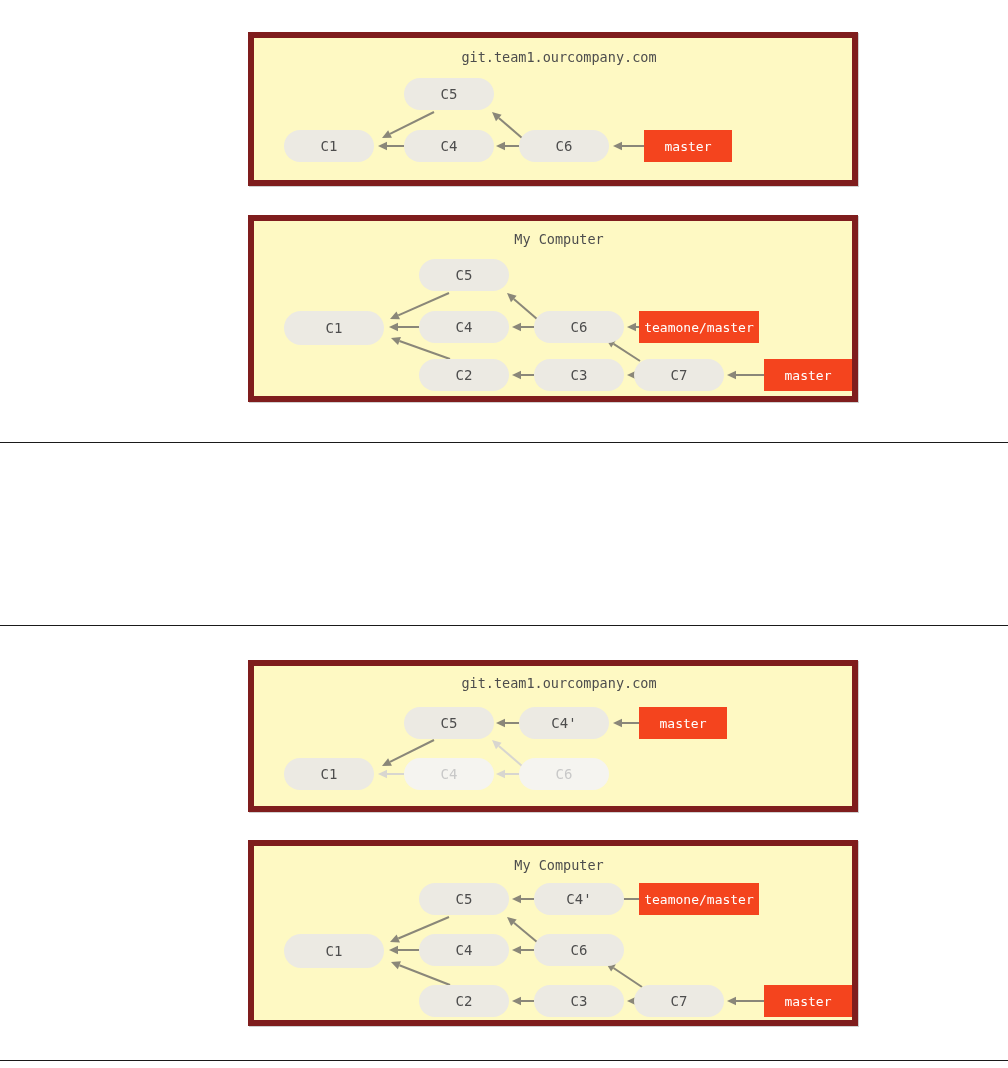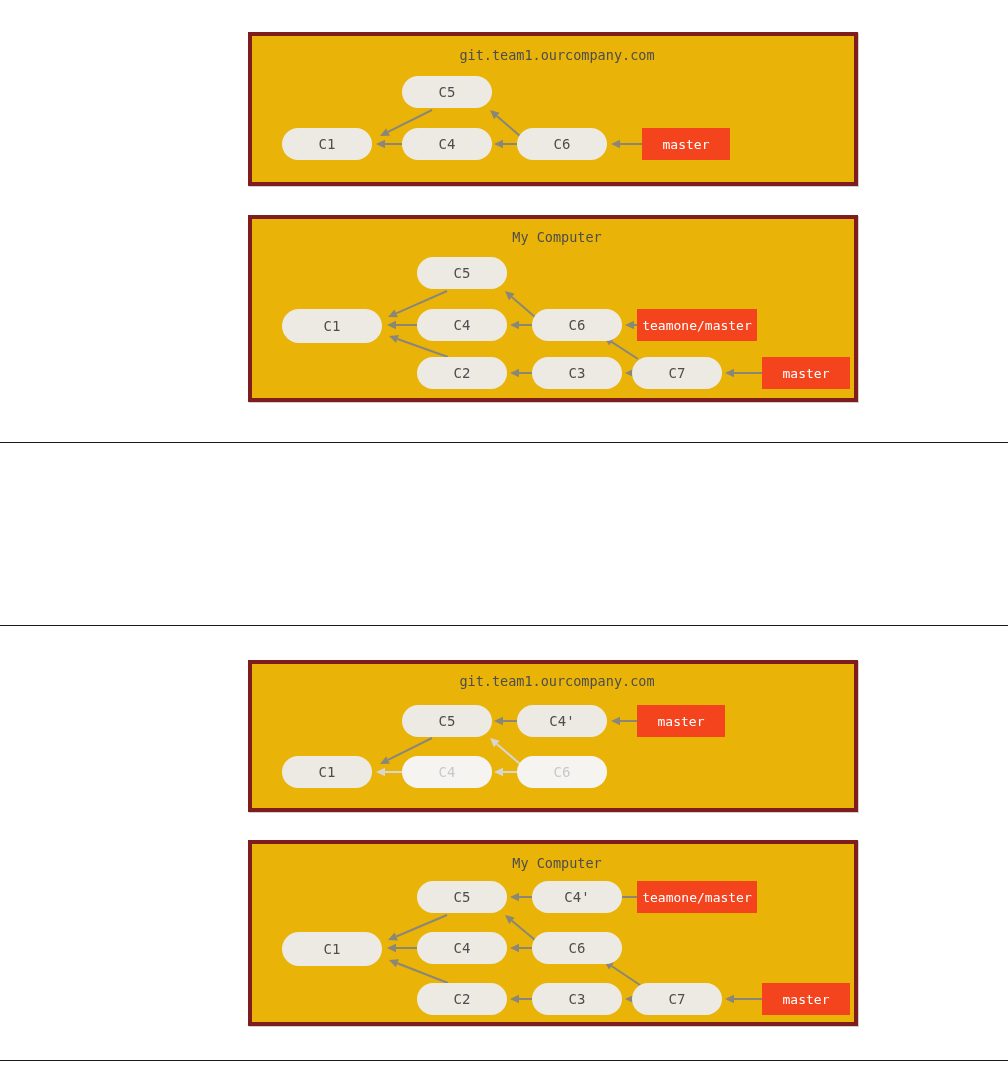--- a/index.html
+++ b/index.html
@@ -16,22 +16,22 @@
     overflow: hidden;
   }
   .page {
     position: absolute;
     top: 0; left: 0;
     width: 1008px;
     height: 1068px;
   }
   .figure-panel {
     position: absolute;
-    background: #eab308;
-    border: 4px solid #7f1d1d;
+    background: #fef9c3;
+    border: 6px solid #7f1d1d;
     box-sizing: border-box;
     box-shadow: 1px 1px 0 0 rgba(150,150,150,0.45);
   }
   .figure-panel svg {
     display: block;
   }
   .rule {
     position: absolute;
     left: 0;
     width: 1008px;

